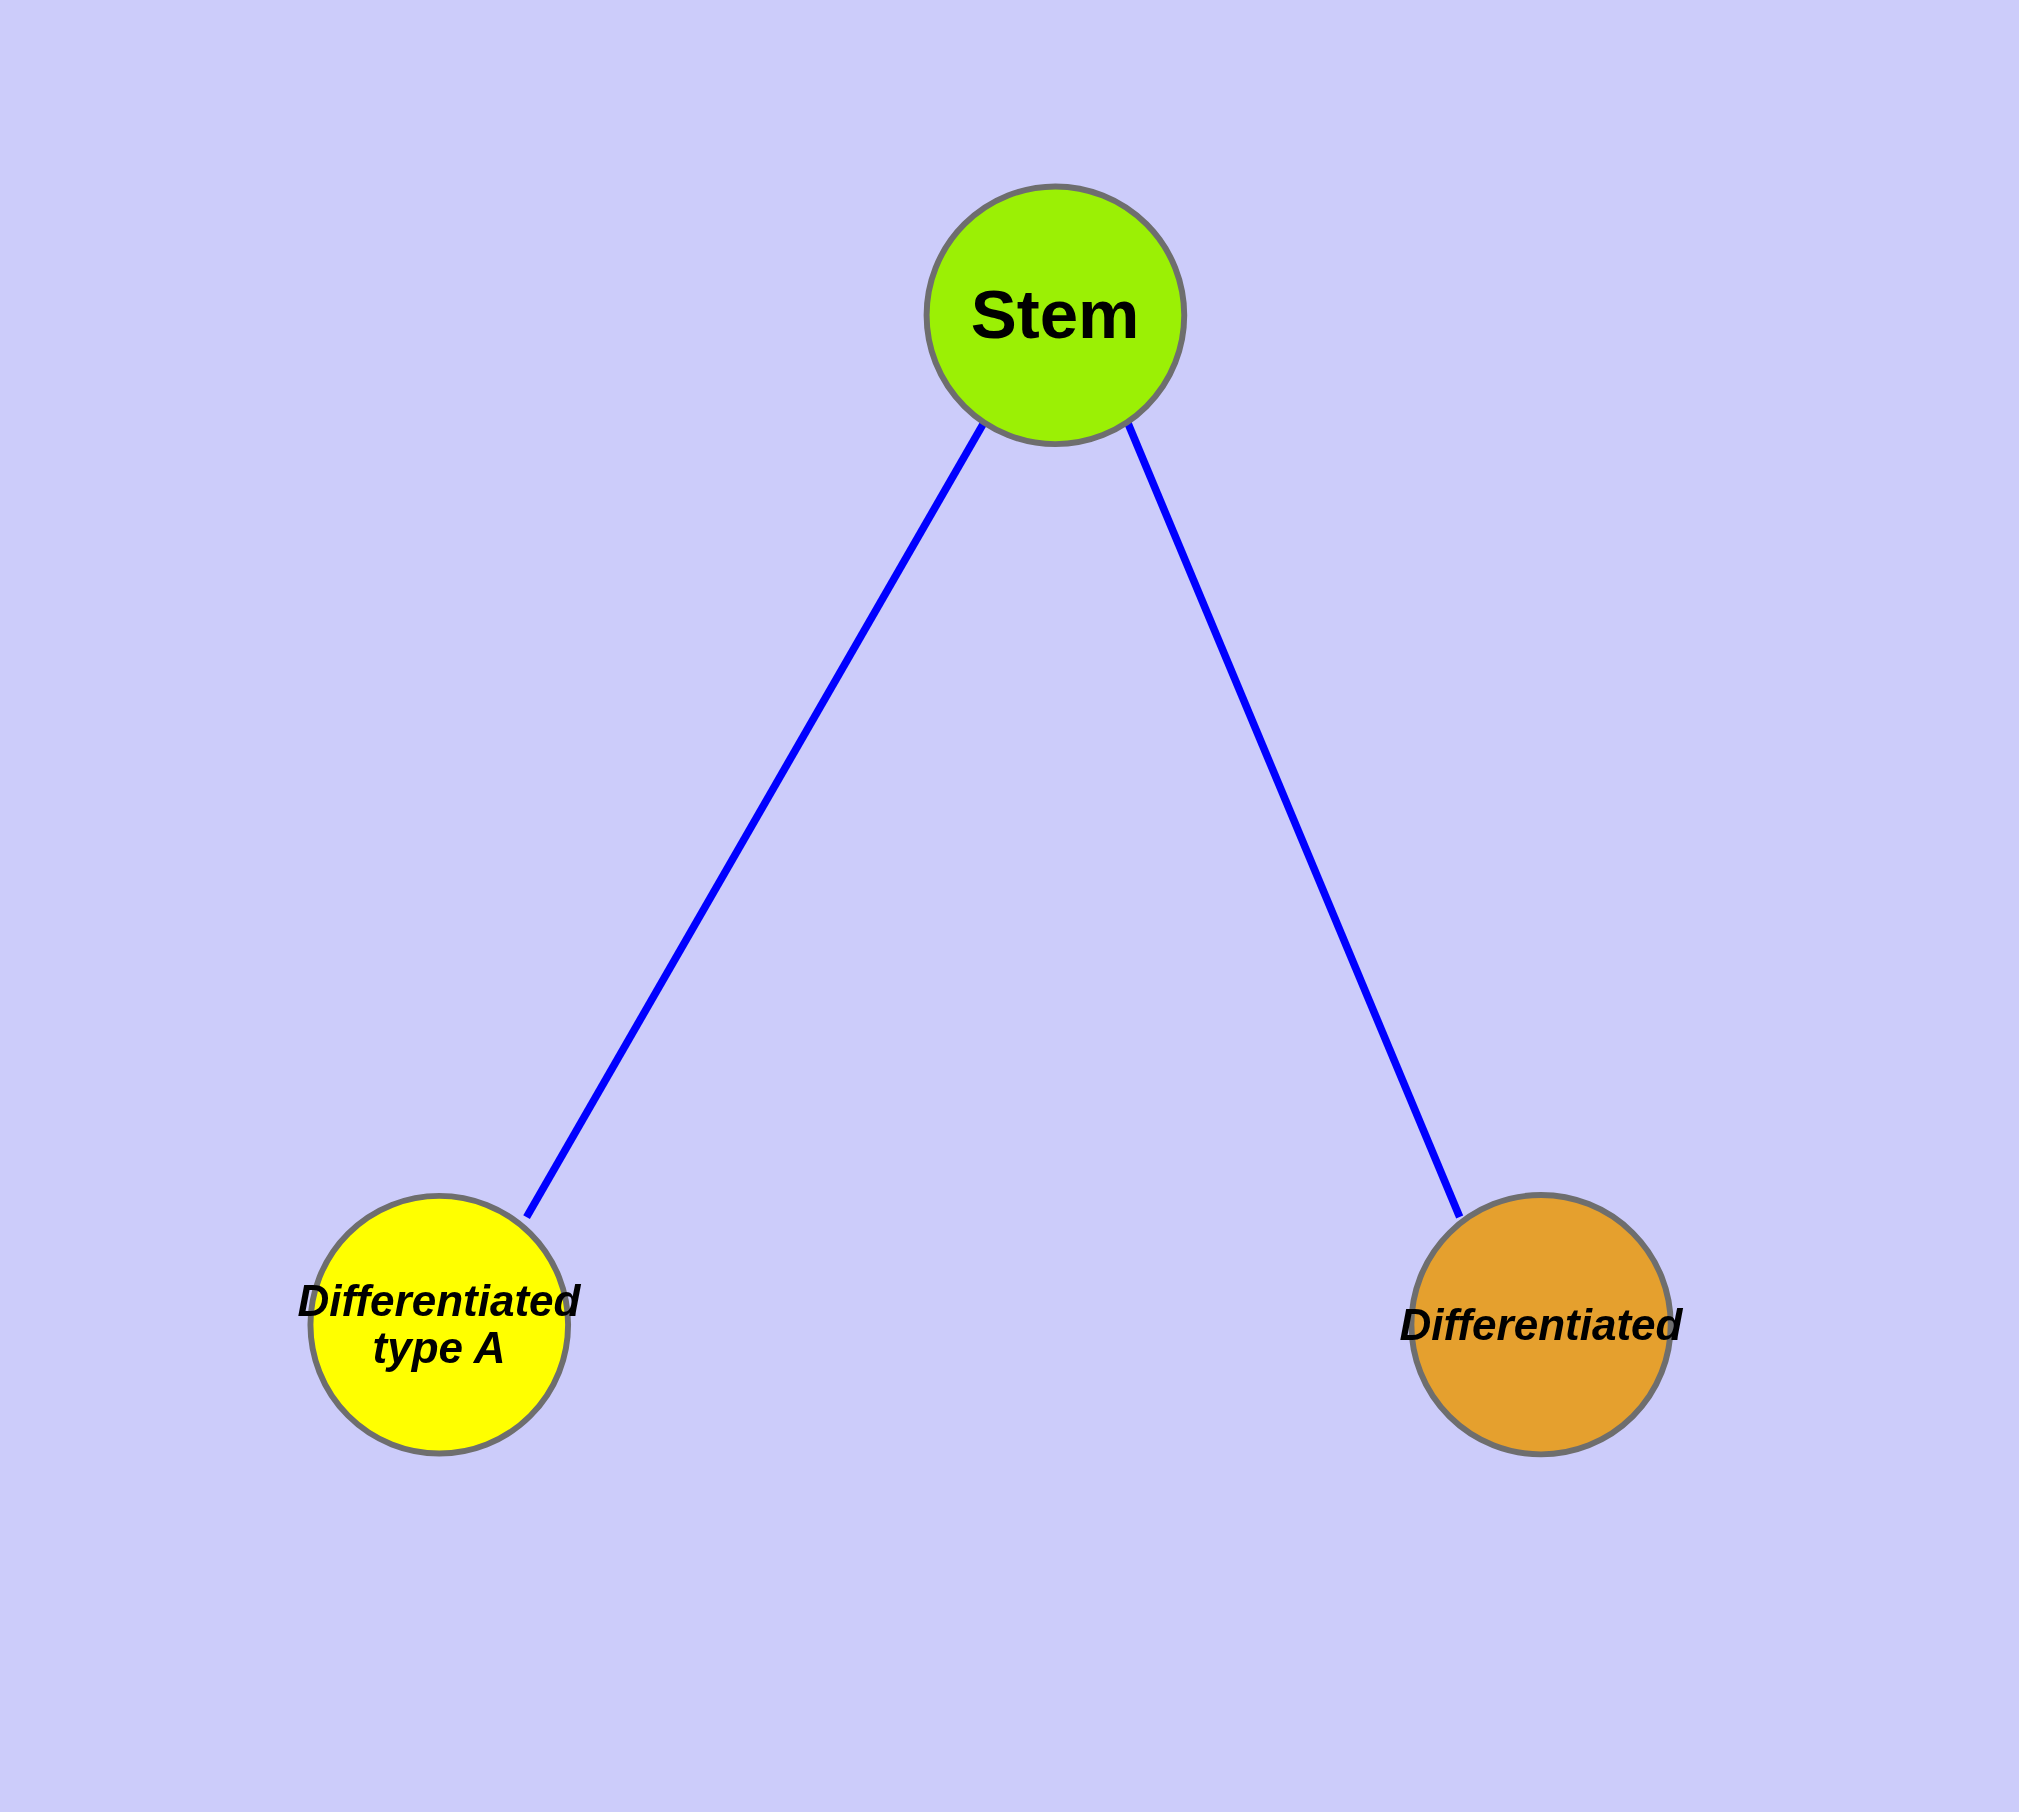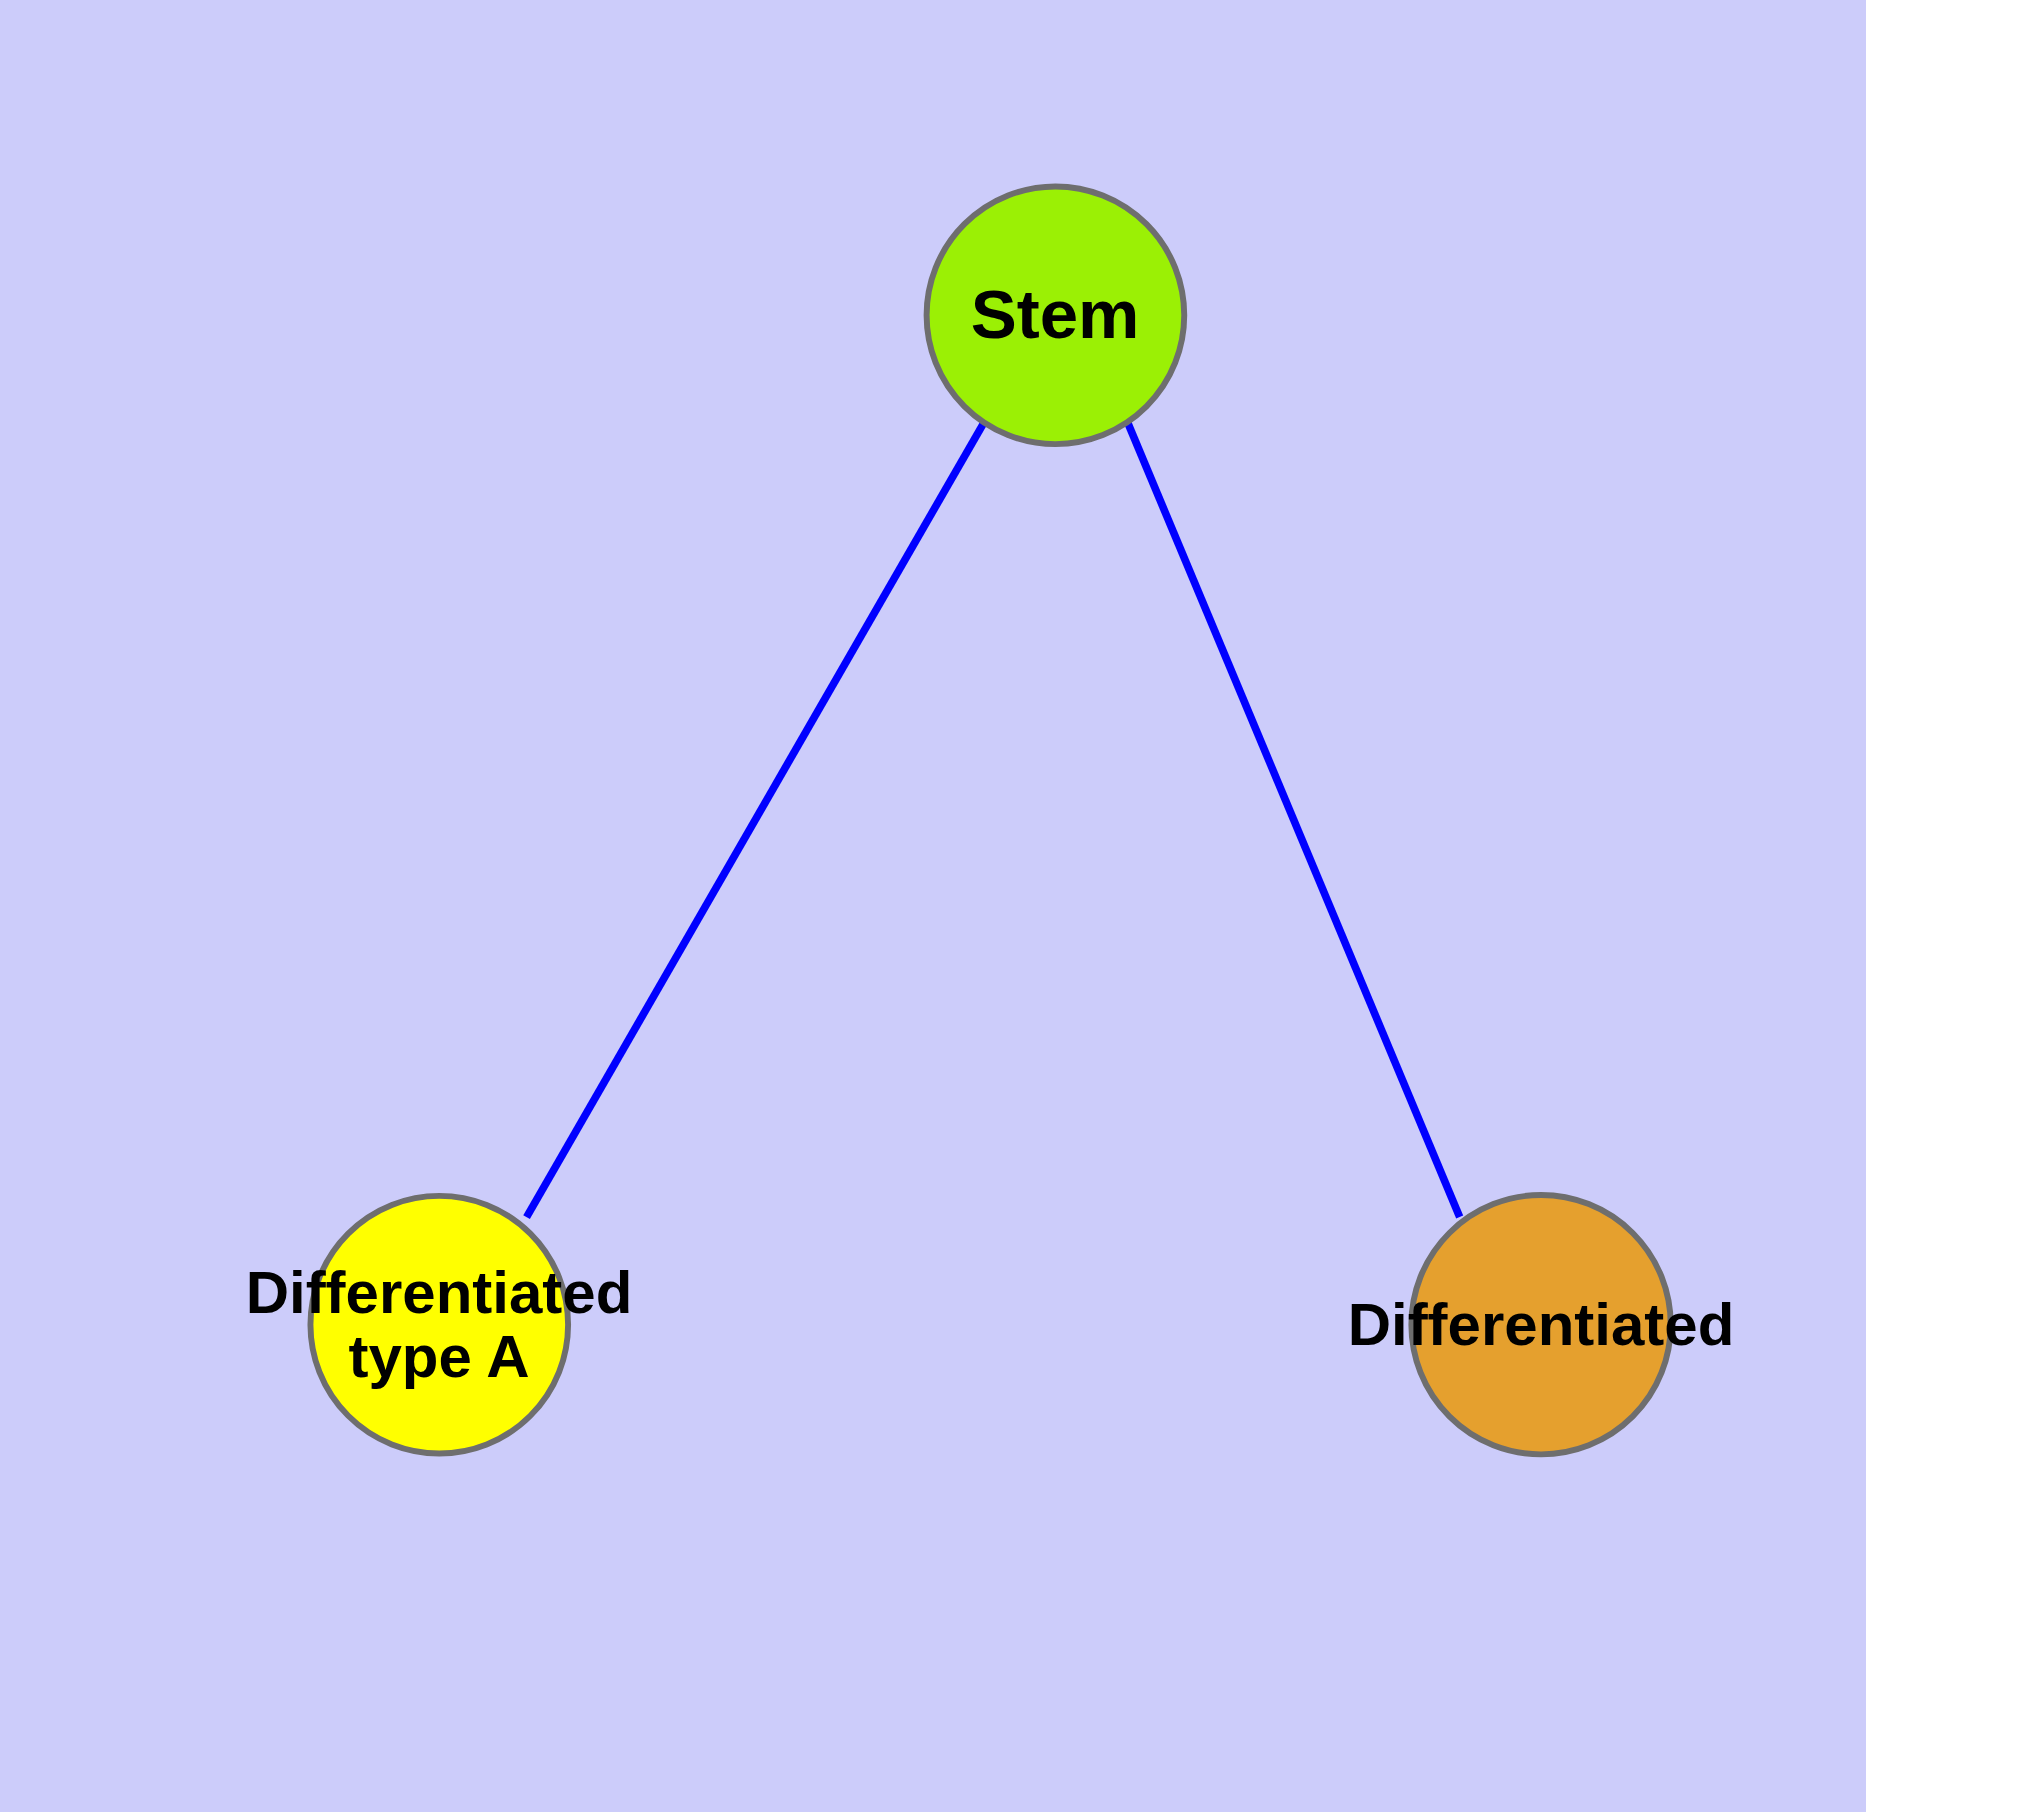--- a/index.html
+++ b/index.html
@@ -44,27 +44,28 @@
     text-align: center;
     white-space: nowrap;
     line-height: 1.06;
     pointer-events: none;
     transform: translate(-50%, -50%);
   }
   .node-label.single-line {
     font-size: 69px;
   }
   .node-label.two-line {
-    font-size: 60px;
+    font-size: 44px;
+    font-style: italic;
   }
 </style>
 </head>
 <body>
 
-<div id="graph-canvas" style="width: 1866px; height: 1812px; background: rgb(204, 204, 250);">
+<div id="graph-canvas" style="width: 2019px; height: 1812px; background: rgb(204, 204, 250);">
 
   <svg id="graph-svg" viewBox="0 0 2384 2138" xmlns="http://www.w3.org/2000/svg" style="width: 2021px; height: 1812px;">
     <g id="edges-group">
         <line class="edge-line" x1="1161" y1="498" x2="621" y2="1436" stroke="#0000ff" stroke-width="9"></line>
         <line class="edge-line" x1="1330" y1="498" x2="1722" y2="1436" stroke="#0000ff" stroke-width="9"></line>
       </g>
     <g id="nodes-group">
         <circle class="node-circle" cx="1245" cy="372" r="152" fill="#9bf005" stroke="#6e6e6e" stroke-width="7"></circle>
         <circle class="node-circle" cx="518" cy="1563" r="152" fill="#ffff00" stroke="#6e6e6e" stroke-width="7"></circle>
         <circle class="node-circle" cx="1818" cy="1563" r="153" fill="#e5a02e" stroke="#6e6e6e" stroke-width="7"></circle>

